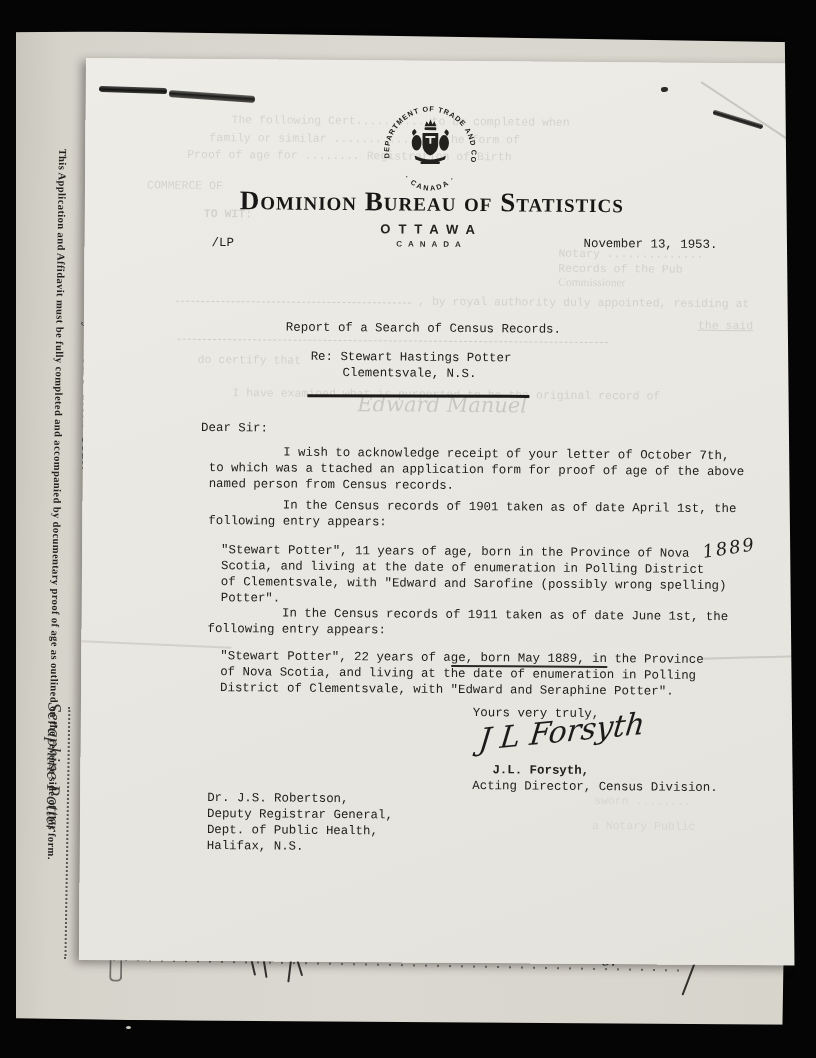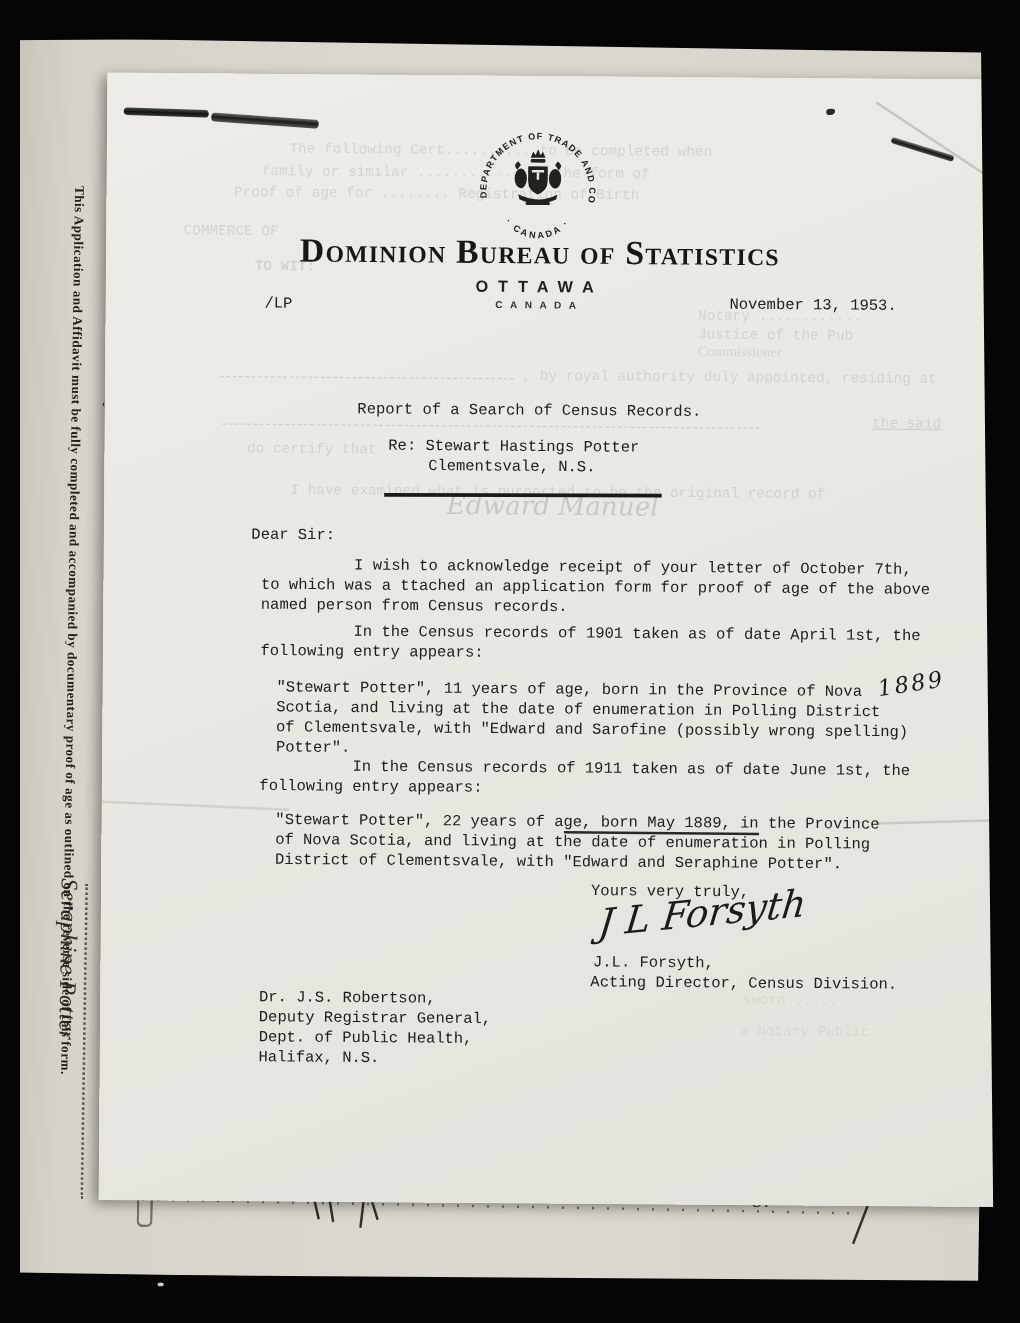--- a/index.html
+++ b/index.html
@@ -89,26 +89,26 @@
     <div class="crease abs" style="left:600px;top:70px;width:190px;height:2px;background:rgba(120,118,110,.3);transform:rotate(33deg);"></div>
     <div class="crease abs" style="left:620px;top:592px;width:170px;height:2px;background:rgba(135,132,122,.28);transform:rotate(-2deg);"></div>
     <div class="crease abs" style="left:0px;top:585px;width:150px;height:2px;background:rgba(135,132,122,.22);transform:rotate(2deg);"></div>
 
     <div class="ghost abs" style="left:146px;top:54px;">The following Cert.......... to be completed when</div>
     <div class="ghost abs" style="left:124px;top:72px;">family or similar ............ in the form of</div>
     <div class="ghost abs" style="left:102px;top:89px;">Proof of age for ........ Registration of Birth</div>
     <div class="ghost abs" style="left:62px;top:120px;">COMMERCE OF</div>
     <div class="ghost abs" style="left:119px;top:148px;font-weight:bold;">TO WIT:</div>
     <div class="ghost abs" style="left:474px;top:185px;">Notary ..............</div>
-    <div class="ghost abs" style="left:474px;top:200px;">Justice of the Pub</div>
+    <div class="ghost abs" style="left:474px;top:200px;">Records of the Pub</div>
     <div class="ghost abs" style="left:474px;top:214px;font-family:Liberation Serif, serif;">Commissioner</div>
     <div class="ghost-dash abs" style="left:92px;top:242px;width:235px;"></div>
     <div class="ghost abs" style="left:334px;top:234px;">, by royal authority duly appointed, residing at</div>
     <div class="ghost-dash abs" style="left:94px;top:280px;width:430px;"></div>
-    <div class="ghost abs" style="left:614px;top:270px;text-decoration:underline;">the said</div>
+    <div class="ghost abs" style="left:614px;top:256px;text-decoration:underline;">the said</div>
     <div class="ghost abs" style="left:114px;top:294px;text-align:right;">do certify that</div>
     <div class="ghost abs" style="left:149px;top:327px;">I have examined what is purported to be the original record of</div>
     <div class="ghost-script abs" style="left:274px;top:332px;font-size:21px;">Edward Manuel</div>
     <div class="ghost abs" style="left:514px;top:732px;opacity:.09;">sworn ........</div>
     <div class="ghost abs" style="left:512px;top:757px;opacity:.09;">a Notary Public</div>
 
     <div class="abs" style="left:296px;top:40px;width:98px;height:98px;">
       <svg width="98" height="98" viewBox="0 0 100 100">
         <defs>
           <path id="arcTop" d="M 9,62 A 42,42 0 1 1 91,62"></path>
@@ -176,21 +176,21 @@
     </div>
 
     <div class="abs" style="left:139px;top:589px;">
       <div class="mono"><span>"Stewart Potter", 22 years of a</span><span class="u">ge, born May 1889, in</span><span> the Province</span></div>
       <div class="mono">of Nova Scotia, and living at the date of enumeration in Polling</div>
       <div class="mono">District of Clementsvale, with "Edward and Seraphine Potter".</div>
     </div>
 
     <div class="mono abs" style="left:392px;top:644px;">Yours very truly,</div>
     <div class="script abs" style="left:398px;top:652px;font-size:30px;transform:rotate(-6deg) skewX(-12deg);">J L Forsyth</div>
-    <div class="mono abs" style="left:394px;top:701px;">J.L. Forsyth,</div>
+    <div class="mono abs" style="left:412px;top:701px;font-weight:bold;">J.L. Forsyth,</div>
     <div class="mono abs" style="left:392px;top:717px;">Acting Director, Census Division.</div>
 
     <div class="abs" style="left:127px;top:731px;">
       <div class="mono">Dr. J.S. Robertson,</div>
       <div class="mono">Deputy Registrar General,</div>
       <div class="mono">Dept. of Public Health,</div>
       <div class="mono">Halifax, N.S.</div>
     </div>
   </div>
 

